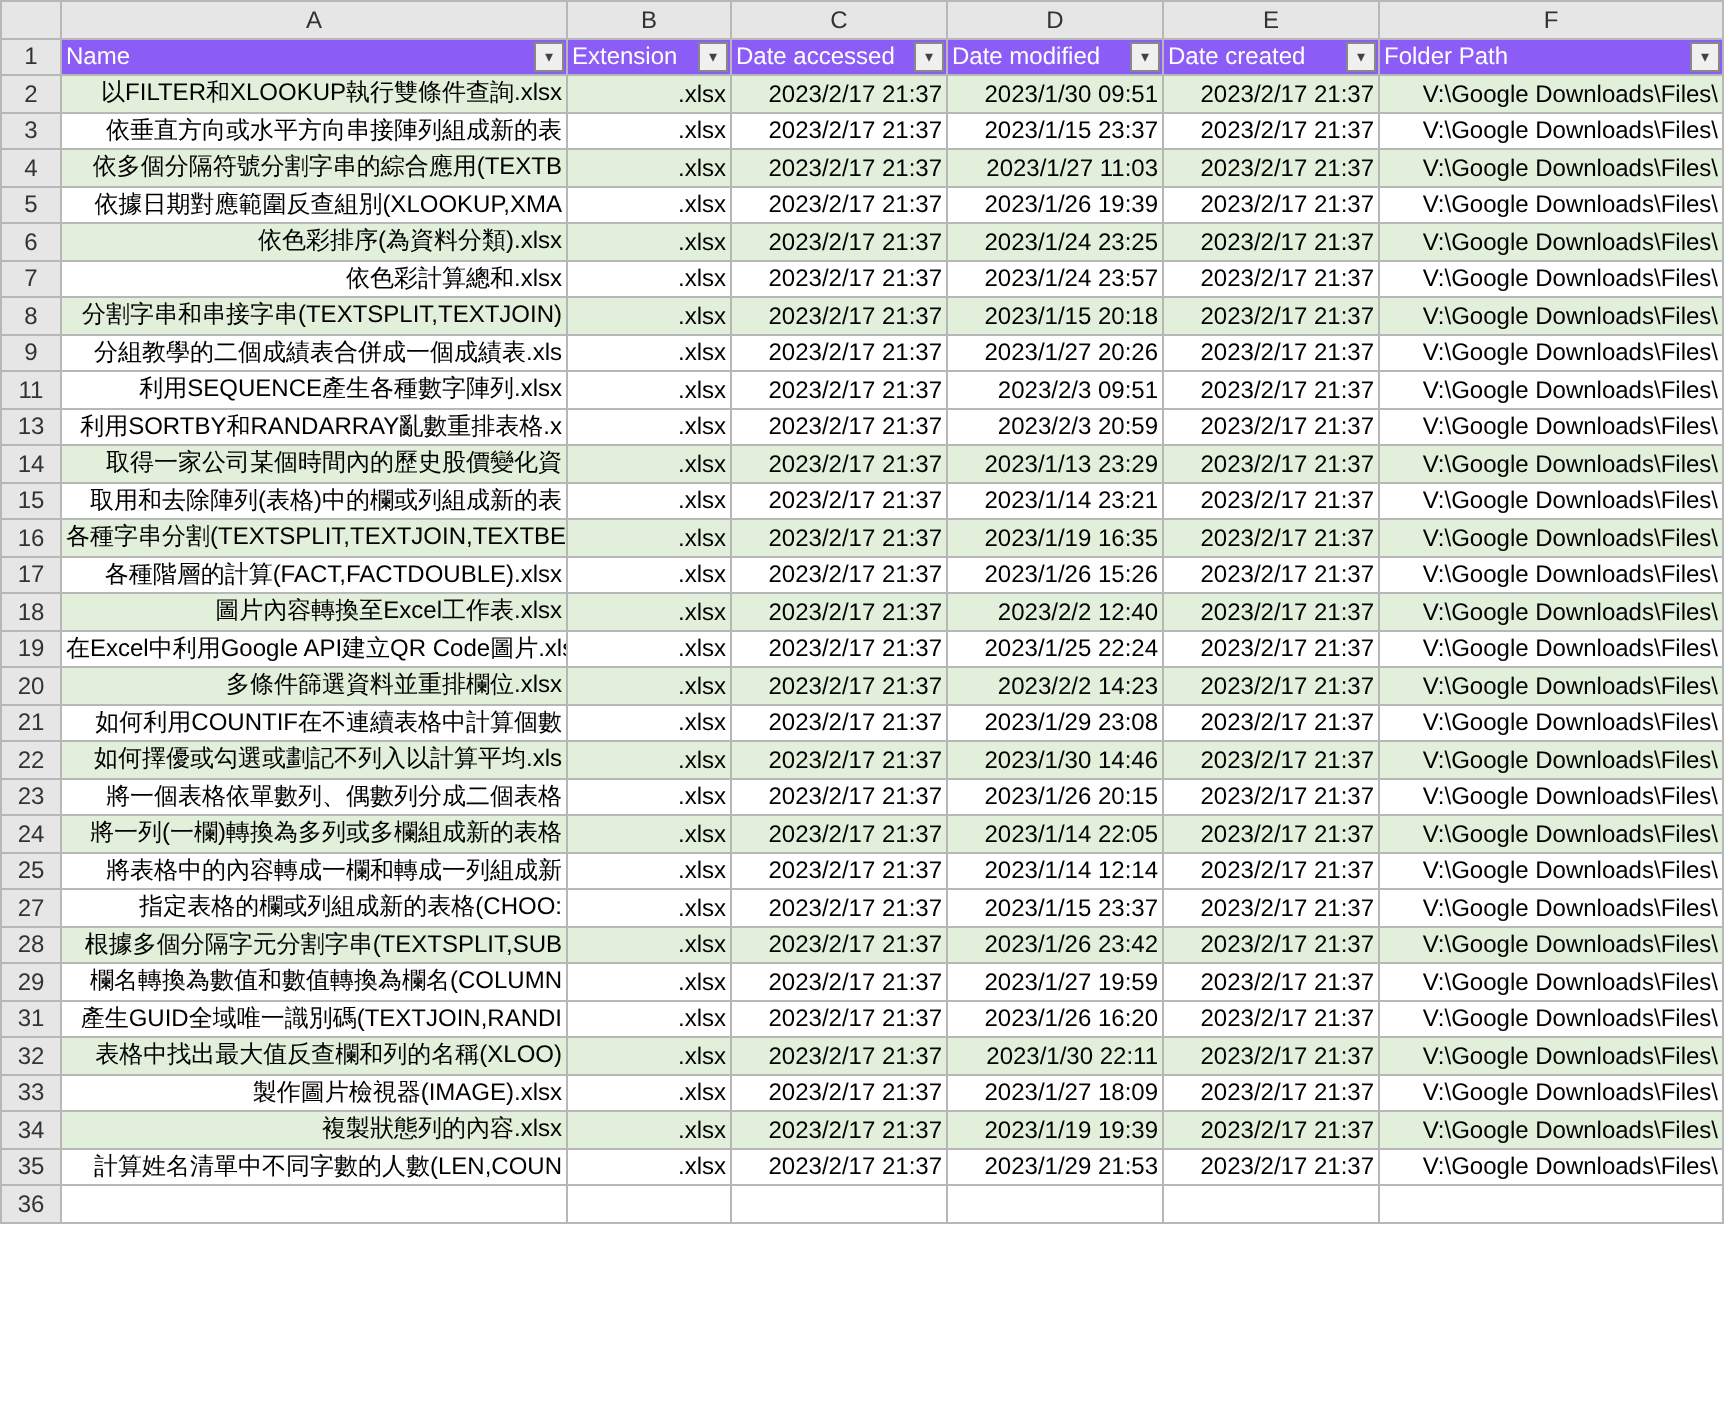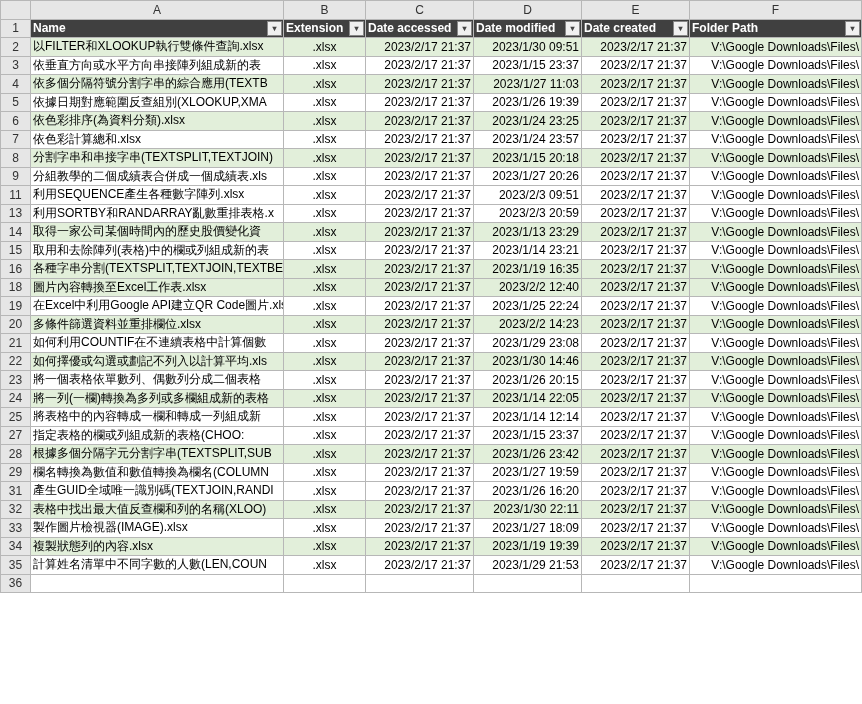--- a/index.html
+++ b/index.html
@@ -2,26 +2,26 @@
 <html><head>
 <meta charset="utf-8">
 <style>
   * { margin:0; padding:0; box-sizing:border-box; }
   body { font-family:Arial,"Microsoft JhengHei",sans-serif; font-size:12px; background:#fff; overflow:hidden; }
   .sheet { border-collapse:collapse; width:862px; table-layout:fixed; }
   .sheet td, .sheet th { border:1px solid #b7b7b7; height:18.5px; padding:0 2px; white-space:nowrap; overflow:hidden; text-overflow:clip; }
   .corner { background:#e6e6e6; width:30px; }
   .colhdr { background:#e6e6e6; text-align:center; font-weight:normal; color:#333; }
   .rowhdr { background:#e6e6e6; text-align:center; font-weight:normal; color:#333; width:30px; }
-  .thead-row td { background:#404040; color:#fff; font-weight:bold; position:relative; }
+  .thead-row td { background:#8b5cf6; color:#fff; font-weight:normal; position:relative; }
   .dd { position:absolute; right:1px; top:1px; width:15px; height:15px; background:#f0f0f0; border:1px solid #888; display:flex; align-items:center; justify-content:center; font-size:8px; color:#444; }
   .even { background:#e2efda; }
   .odd  { background:#ffffff; }
-  .c-name { text-align:left; }
-  .c-ext  { text-align:center; }
+  .c-name { text-align:right; }
+  .c-ext  { text-align:right; }
   .c-date { text-align:right; }
   .c-path { text-align:right; }
   col.c0{width:30px}col.c1{width:253px}col.c2{width:82px}col.c3{width:108px}col.c4{width:108px}col.c5{width:108px}col.c6{width:172px}
 </style>
 </head>
 <body>
 
 <table class="sheet">
   <colgroup>
       <col class="c0">
@@ -161,20 +161,29 @@
       </tr>
       <tr class="even">
         <th class="rowhdr">16</th>
         <td class="c-name">各種字串分割(TEXTSPLIT,TEXTJOIN,TEXTBE</td>
         <td class="c-ext">.xlsx</td>
         <td class="c-date">2023/2/17 21:37</td>
         <td class="c-date">2023/1/19 16:35</td>
         <td class="c-date">2023/2/17 21:37</td>
         <td class="c-path">V:\Google Downloads\Files\</td>
       </tr>
+      <tr class="odd">
+        <th class="rowhdr">17</th>
+        <td class="c-name">各種階層的計算(FACT,FACTDOUBLE).xlsx</td>
+        <td class="c-ext">.xlsx</td>
+        <td class="c-date">2023/2/17 21:37</td>
+        <td class="c-date">2023/1/26 15:26</td>
+        <td class="c-date">2023/2/17 21:37</td>
+        <td class="c-path">V:\Google Downloads\Files\</td>
+      </tr>
       <tr class="even">
         <th class="rowhdr">18</th>
         <td class="c-name">圖片內容轉換至Excel工作表.xlsx</td>
         <td class="c-ext">.xlsx</td>
         <td class="c-date">2023/2/17 21:37</td>
         <td class="c-date">2023/2/2 12:40</td>
         <td class="c-date">2023/2/17 21:37</td>
         <td class="c-path">V:\Google Downloads\Files\</td>
       </tr>
       <tr class="odd">

